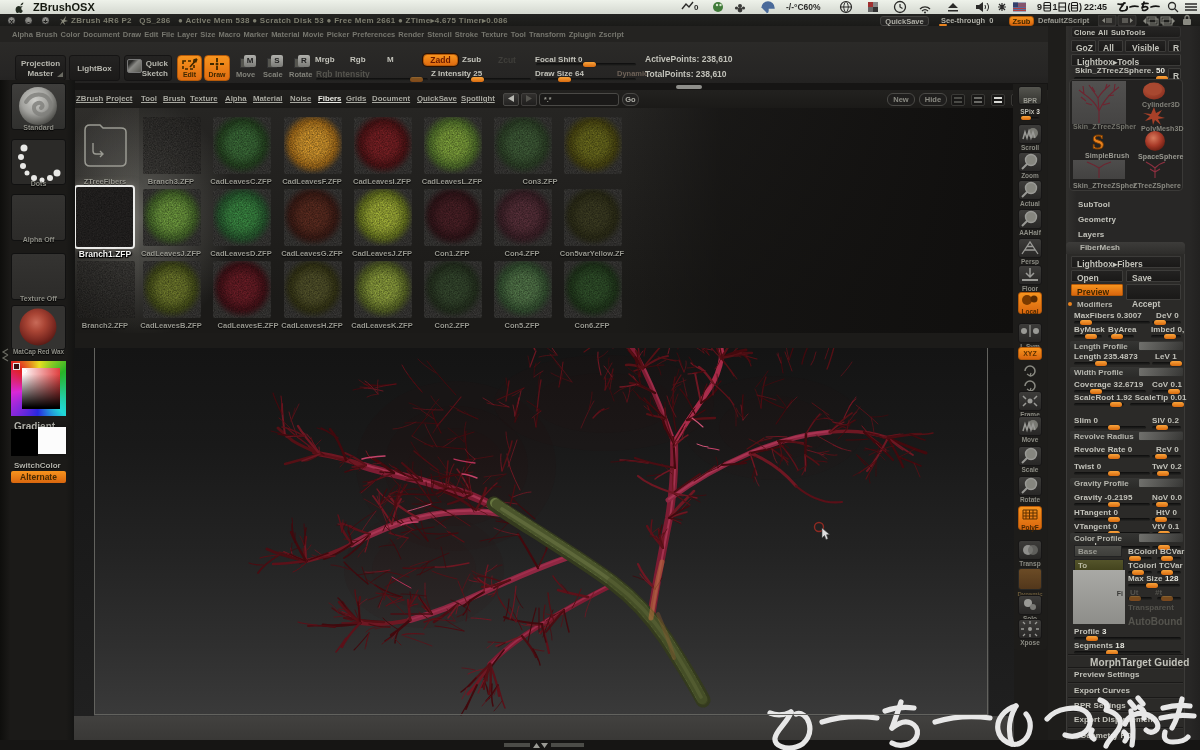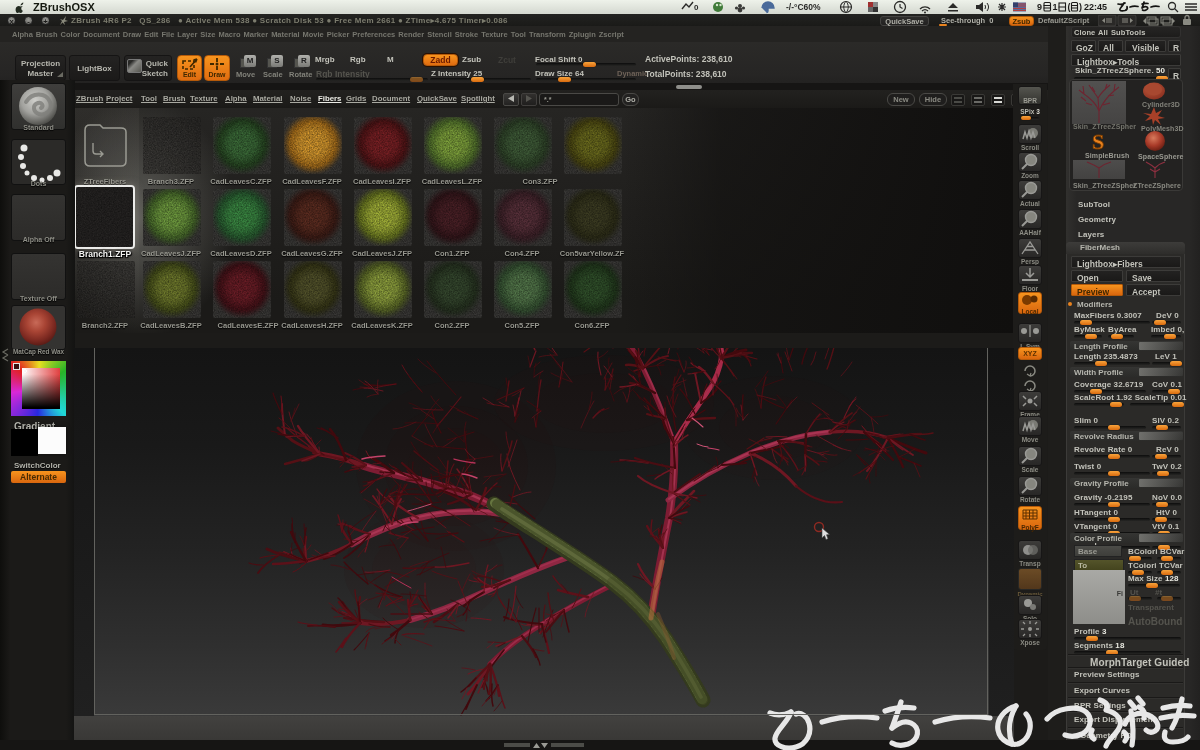--- a/index.html
+++ b/index.html
@@ -536,21 +536,21 @@
 <div class="rtxt" style="left:30px;top:174px;font-size:8px">SubTool</div>
 <div class="rtxt" style="left:30px;top:189px;font-size:8px">Geometry</div>
 <div class="rtxt" style="left:30px;top:204px;font-size:8px">Layers</div>
 <div class="abs" style="left:18px;top:216px;width:119px;height:508px;background:#2b2a28;border:1px solid #3c3b39;border-radius:4px 4px 0 0"></div>
 <div class="abs" style="left:18px;top:216px;width:119px;height:12px;background:linear-gradient(#3d3c3a,#2e2d2b);border-radius:4px 4px 0 0"></div>
 <div class="rhdr" style="left:32px;top:217px;font-size:8px">FiberMesh</div>
 <div class="rbtn" style="left:23px;top:230px;width:110px;height:12px;font-size:8.5px;padding:2px 0 0 5px">Lightbox▸Fibers</div>
 <div class="rbtn" style="left:23px;top:244px;width:52px;height:12px;font-size:8.5px;padding:2px 0 0 5px">Open</div>
 <div class="rbtn" style="left:78px;top:244px;width:55px;height:12px;font-size:8.5px;padding:2px 0 0 5px">Save</div>
 <div class="rbtn obtn" style="left:23px;top:258px;width:52px;height:12px;font-size:8.5px;padding:2px 0 0 5px">Preview</div>
-<div class="rbtn" style="left:78px;top:258px;width:55px;height:12px;font-size:8.5px;padding:2px 0 0 5px">Accept</div>
+<div class="rbtn" style="left:78px;top:258px;width:55px;height:12px;font-size:8.5px;padding:14px 0 0 5px">Accept</div>
 <div class="abs" style="left:20px;top:276px;width:4px;height:4px;background:#e8821e;border-radius:50%"></div>
 <div class="rhdr" style="left:29px;top:274px;font-size:8px">Modifiers</div>
 <div class="rtxt" style="left:26px;top:285px;font-size:8px">MaxFibers 0.3007</div>
 <div class="rtxt" style="left:108px;top:285px;font-size:8px">DeV 0</div>
 <div class="track" style="left:26px;top:295px;width:76px;height:3px"></div>
 <div class="thumbp" style="left:32px;top:294px;width:12px;height:5px;"></div>
 <div class="track" style="left:104px;top:295px;width:29px;height:3px"></div>
 <div class="thumbp" style="left:106px;top:294px;width:12px;height:5px;"></div>
 <div class="rtxt" style="left:26px;top:299px;font-size:8px">ByMask</div>
 <div class="rtxt" style="left:60px;top:299px;font-size:8px">ByArea</div>

